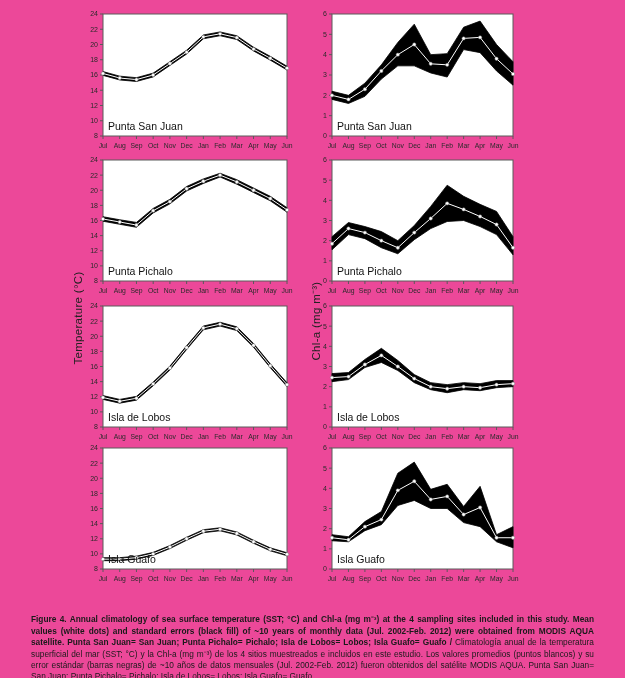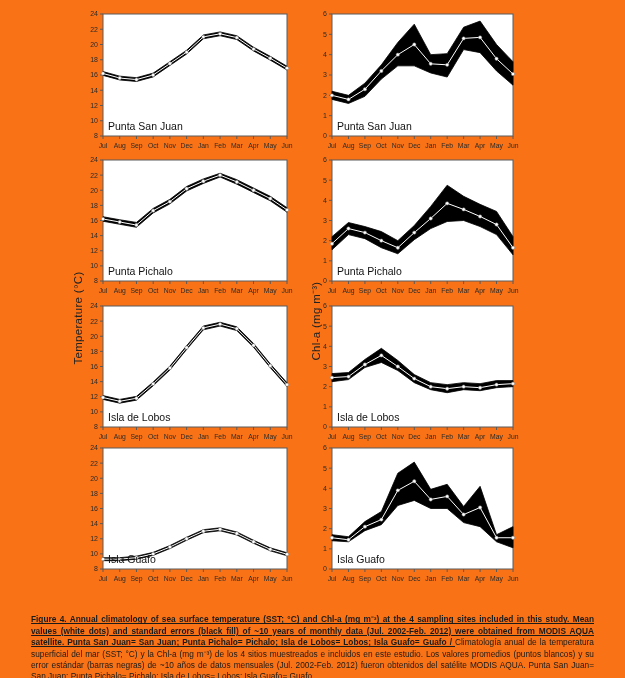--- a/index.html
+++ b/index.html
@@ -1,31 +1,31 @@
 <!DOCTYPE html>
 <html><head>
 <meta charset="utf-8">
 <style>
   html,body{margin:0;padding:0;background:#fff;}
   .figure{
-    position:relative;width:625px;height:678px;background:#f97316;
+    position:relative;width:625px;height:678px;background:#ec4899;
     font-family:"Liberation Sans",sans-serif;overflow:hidden;
   }
   .charts-area svg{position:absolute;overflow:visible;}
   .ylab{
     position:absolute;white-space:nowrap;
     transform:translate(-50%,-50%) rotate(-90deg);
     font-size:11.5px;color:#222;letter-spacing:.3px;
   }
   .caption{
     position:absolute;left:31px;top:606px;width:563px;
     font-size:8.3px;line-height:1.38;text-align:justify;color:#1a1a1a;
     font-family:"Liberation Sans",sans-serif;
   }
-  .caption .b{font-weight:bold;text-decoration:underline;}
+  .caption .b{font-weight:bold;}
 </style>
 </head>
 <body>
 
 <div class="figure">
 
   <div class="charts-area">
       <svg width="224" height="150" style="left: 73px; top: 6px;">
         <rect x="30" y="8" width="184" height="122" fill="#ffffff" stroke="#5a5a5a" stroke-width="1"></rect>
         <g>

